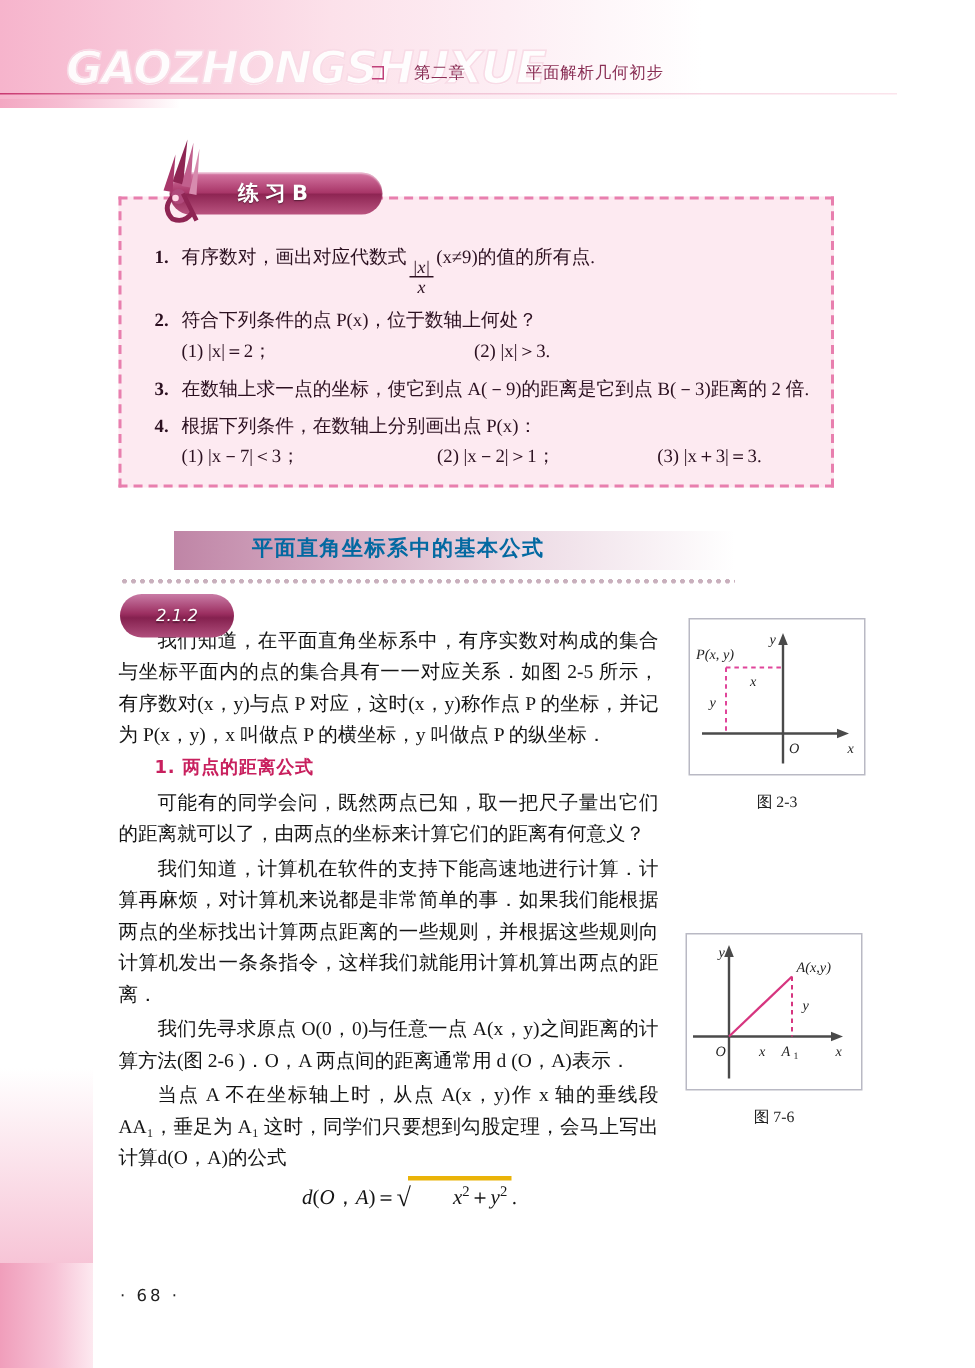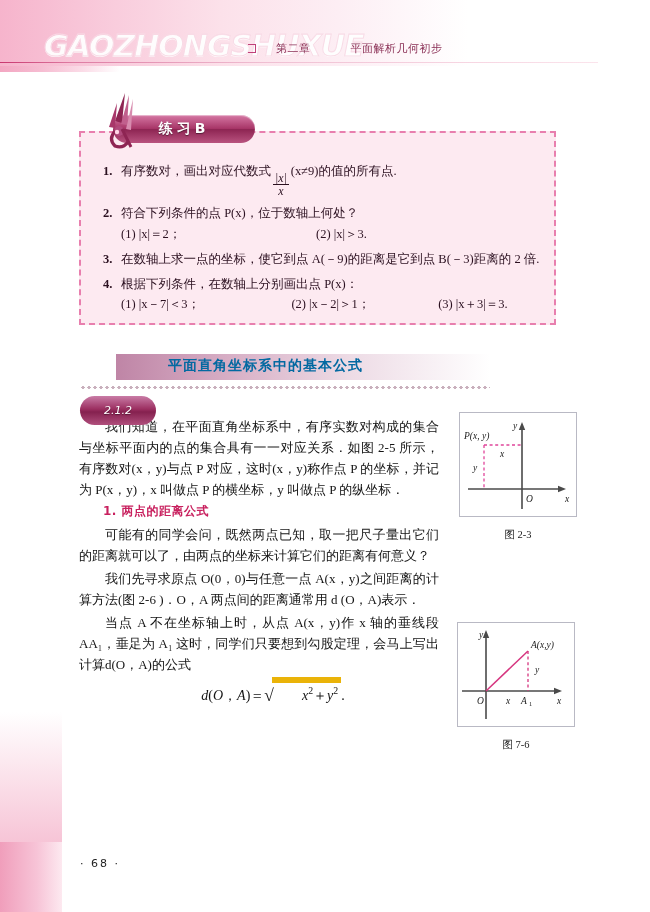--- a/index.html
+++ b/index.html
@@ -241,21 +241,21 @@
   }
 
   .formula {
     margin-top: 8px;
     text-align: center;
     text-indent: 0;
     font-size: 14px;
   }
   .sqrt {
     display: inline-block;
-    border-top: 6px solid #eab308;
+    border-top: 3px solid #eab308;
     padding: 0 3px 0 2px;
     margin-left: -2px;
   }
   .radical { font-size: 1.25em; vertical-align: -0.08em; }
   sup.p { font-size: .7em; vertical-align: super; }
 
   
   .figure {
     position: absolute;
     width: 118px;
@@ -376,20 +376,21 @@
   <div class="section-title">平面直角坐标系中的基本公式</div>
 </div>
 <div class="section-dots"></div>
 
 <div class="body-text">
   <p>我们知道，在平面直角坐标系中，有序实数对构成的集合与坐标平面内的点的集合具有一一对应关系．如图 2-5 所示，有序数对(x，y)与点 P 对应，这时(x，y)称作点 P 的坐标，并记为 P(x，y)，x 叫做点 P 的横坐标，y 叫做点 P 的纵坐标．</p>
 
   <p class="sub-head">1. 两点的距离公式</p>
 
   <p>可能有的同学会问，既然两点已知，取一把尺子量出它们的距离就可以了，由两点的坐标来计算它们的距离有何意义？</p>
+  <p>我们知道，计算机在软件的支持下能高速地进行计算．计算再麻烦，对计算机来说都是非常简单的事．如果我们能根据两点的坐标找出计算两点距离的一些规则，并根据这些规则向计算机发出一条条指令，这样我们就能用计算机算出两点的距离．</p>
   <p>我们先寻求原点 O(0，0)与任意一点 A(x，y)之间距离的计算方法(图 2-6 )．O，A 两点间的距离通常用 d (O，A)表示．</p>
   <p>当点 A 不在坐标轴上时，从点 A(x，y)作 x 轴的垂线段 AA₁，垂足为 A₁ 这时，同学们只要想到勾股定理，会马上写出计算d(O，A)的公式</p>
 
   <p class="formula">
     <span class="mi">d</span>(<span class="mi">O</span>，<span class="mi">A</span>)＝<span class="radical">√</span><span class="sqrt"><span class="mi">x</span><sup class="p">2</sup>＋<span class="mi">y</span><sup class="p">2</sup></span>.
   </p>
 </div>
 
 <div class="figure fig1">
   <div class="fig-frame">

